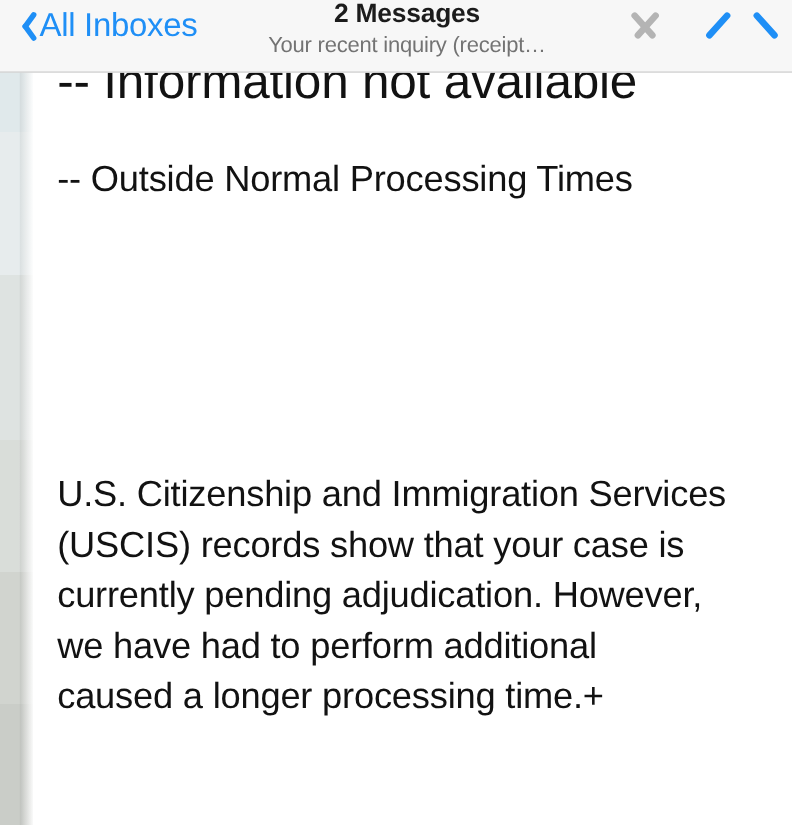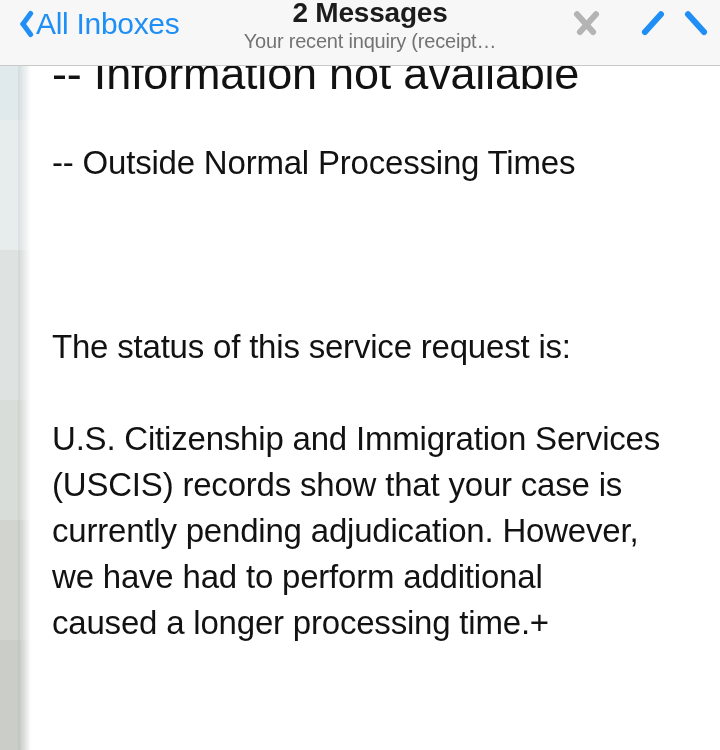--- a/index.html
+++ b/index.html
@@ -94,21 +94,21 @@
   }
   .nav-center {
     position: absolute;
     left: 200px;
     top: 0;
     width: 340px;
     text-align: center;
     padding-top: 0px;
   }
   .nav-title {
-    font-size: 28px;
+    font-size: 24px;
     font-weight: bold;
     color: #1c1c1c;
     line-height: 26px;
     letter-spacing: -0.2px;
   }
   .nav-subtitle {
     font-size: 20px;
     color: #737373;
     line-height: 26px;
     letter-spacing: -0.2px;
@@ -167,21 +167,21 @@
     left: 22px;
     width: 650px;
     font-size: 33px;
     line-height: 46px;
     color: #121212;
     letter-spacing: -0.2px;
   }
   .para .ln { display: block; white-space: nowrap; }
   #p-service { top: 74px; }
   #p-status  { top: 258px; }
-  #p-uscis   { top: 350px; }
+  #p-uscis   { top: 360px; }
   .bottom-fade {
     position: absolute;
     left: 30px;
     bottom: 0;
     width: 690px;
     height: 6px;
     background: #ffffff;
   }
 </style>
 </head>
@@ -212,23 +212,20 @@
   </div>
 
   <div class="body-scroll">
 
     <div class="clipped-line">-- Information not available</div>
 
     <div class="para" id="p-service">
       <span class="ln">-- Outside Normal Processing Times</span>
     </div>
 
-    <div class="para" id="p-status">
-      <span class="ln">The status of this service request is:</span>
-    </div>
 
     <div class="para" id="p-uscis">
       <span class="ln">U.S. Citizenship and Immigration Services</span>
       <span class="ln">(USCIS) records show that your case is</span>
       <span class="ln">currently pending adjudication. However,</span>
       <span class="ln">we have had to perform additional</span>
       <span class="ln">caused a longer processing time.+</span>
     </div>
 
   </div>

